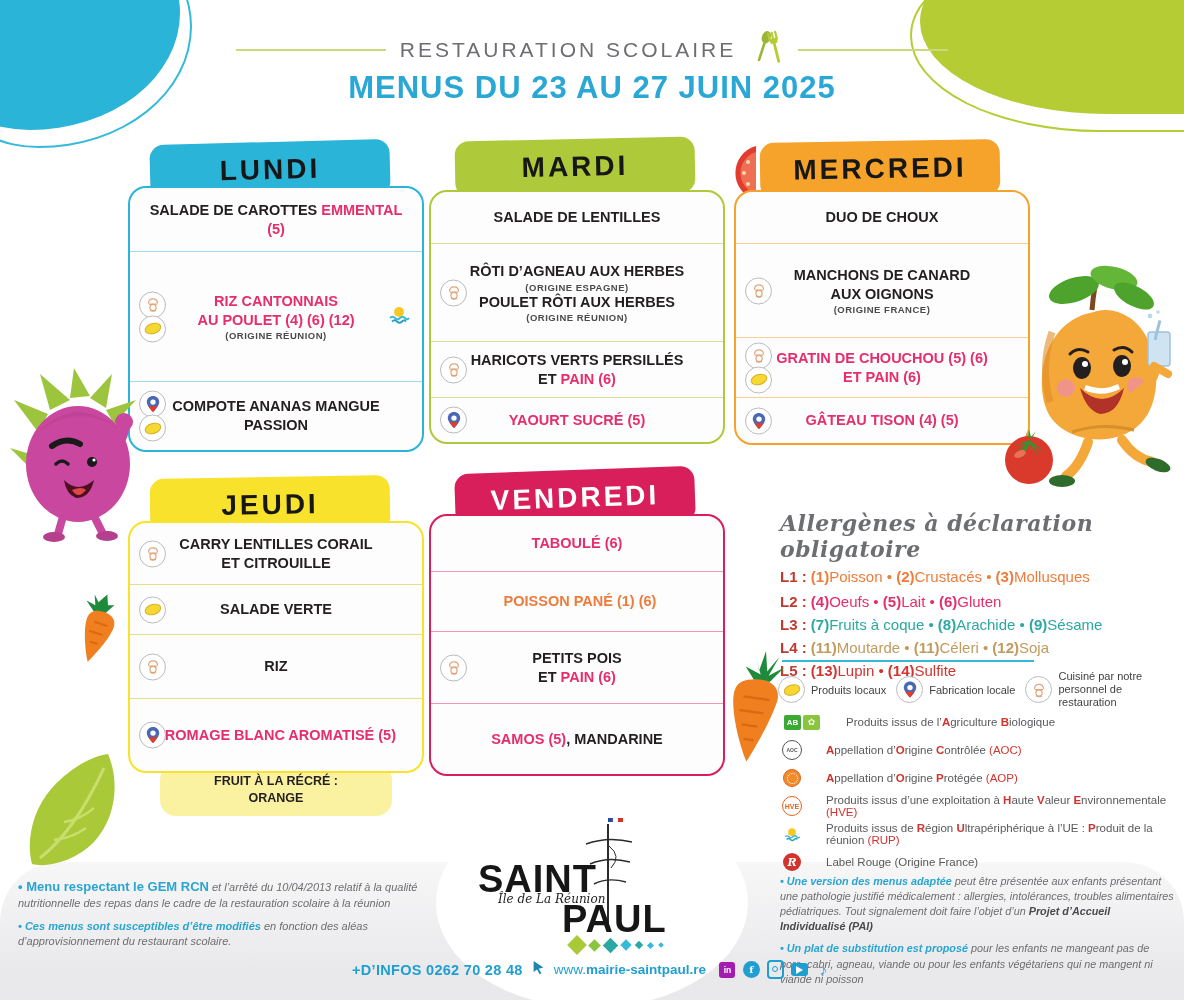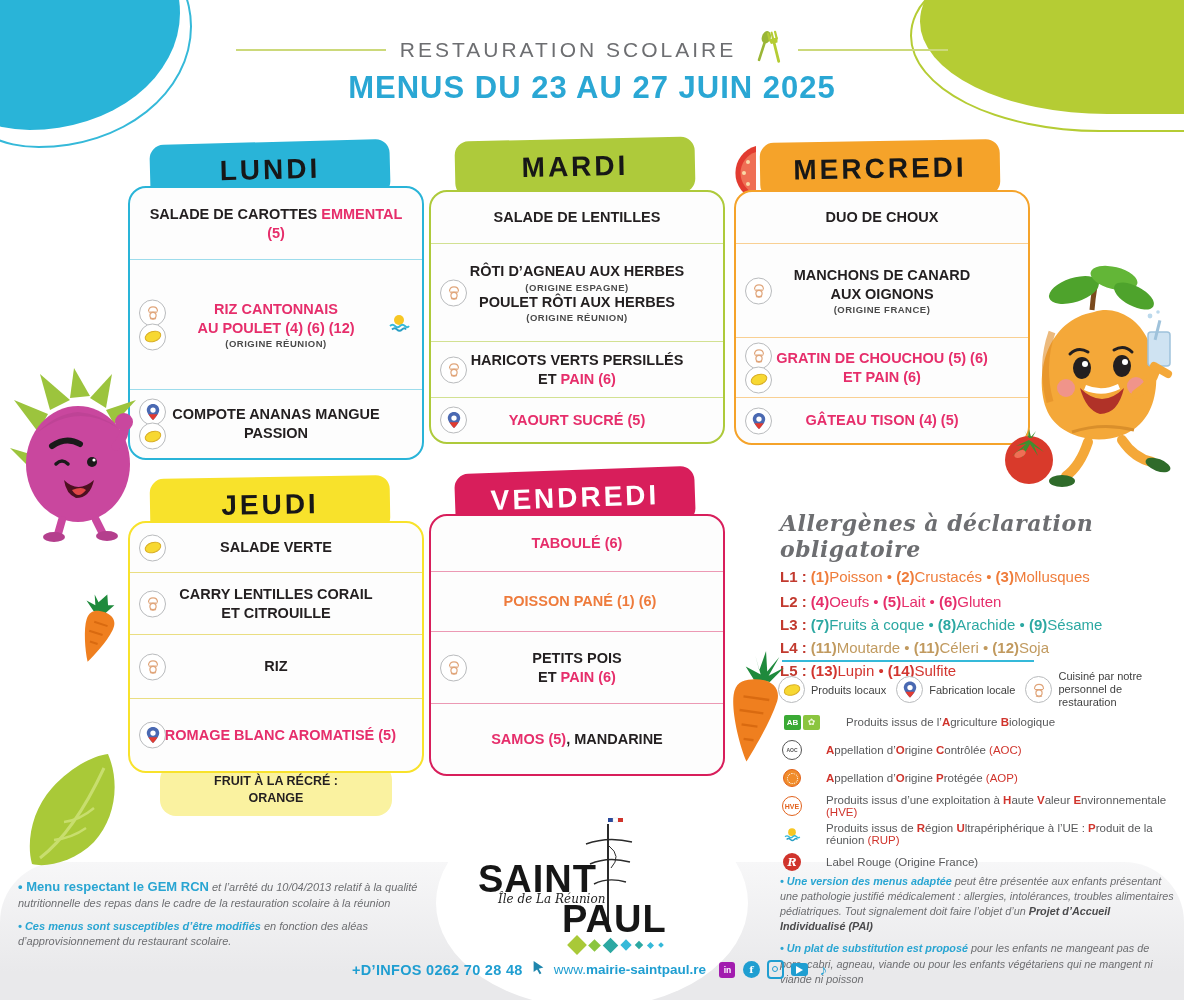--- a/index.html
+++ b/index.html
@@ -165,21 +165,21 @@
       </svg>
     </span>
     <div class="kicker-line"></div>
   </div>
   <div class="title">MENUS DU 23 AU 27 JUIN 2025</div>
 
   <div class="tab tab-lundi">
       <span>LUNDI</span>
     </div>
   <div class="card card-lundi">
-    <div class="row" style="height:72px;">
+    <div class="row" style="height:64px;">
       <div class="main"><span>SALADE DE CAROTTES </span><span class="pink">EMMENTAL (5)</span></div>
     </div>
     <div class="row" style="height:130px;">
       <div class="icon-stack">
         <div class="badge">
             <svg width="20" height="20" viewBox="0 0 20 20" fill="none" stroke="#e0a57a" stroke-width="1.2">
               <path d="M5.5 9 C5.5 5.8 7.3 4.3 10 4.3 C12.7 4.3 14.5 5.8 14.5 9"></path>
               <path d="M5.8 9.6 H14.2"></path>
               <circle cx="10" cy="13" r="3.1"></circle>
               <path d="M7 16 Q10 17.5 13 16"></path>
@@ -338,43 +338,43 @@
   </div>
 
   <div class="tab tab-jeudi">
       <span>JEUDI</span>
     </div>
   <div class="jeudi-footer">
     <span>FRUIT À LA RÉCRÉ :</span>
     <span>ORANGE</span>
   </div>
   <div class="card card-jeudi">
+    <div class="row" style="height:62px;">
+      <div class="icon-stack">
+        <div class="badge">
+            <svg width="20" height="20" viewBox="0 0 20 20" fill="none" stroke="#e0a57a" stroke-width="1.2">
+              <path d="M5.5 9 C5.5 5.8 7.3 4.3 10 4.3 C12.7 4.3 14.5 5.8 14.5 9"></path>
+              <path d="M5.8 9.6 H14.2"></path>
+              <circle cx="10" cy="13" r="3.1"></circle>
+              <path d="M7 16 Q10 17.5 13 16"></path>
+            </svg>
+          </div>
+      </div>
+      <div class="main">CARRY LENTILLES CORAIL</div>
+      <div class="main">ET CITROUILLE</div>
+    </div>
     <div class="row" style="height:50px;">
       <div class="icon-stack">
         <div class="badge">
             <svg width="20" height="16" viewBox="0 0 20 16">
               <ellipse cx="10" cy="8" rx="8" ry="5" fill="#f7d832" stroke="#d9ae23" transform="rotate(-18 10 8)"></ellipse>
             </svg>
           </div>
       </div>
       <div class="main">SALADE VERTE</div>
-    </div>
-    <div class="row" style="height:62px;">
-      <div class="icon-stack">
-        <div class="badge">
-            <svg width="20" height="20" viewBox="0 0 20 20" fill="none" stroke="#e0a57a" stroke-width="1.2">
-              <path d="M5.5 9 C5.5 5.8 7.3 4.3 10 4.3 C12.7 4.3 14.5 5.8 14.5 9"></path>
-              <path d="M5.8 9.6 H14.2"></path>
-              <circle cx="10" cy="13" r="3.1"></circle>
-              <path d="M7 16 Q10 17.5 13 16"></path>
-            </svg>
-          </div>
-      </div>
-      <div class="main">CARRY LENTILLES CORAIL</div>
-      <div class="main">ET CITROUILLE</div>
     </div>
     <div class="row" style="height:64px;">
       <div class="icon-stack">
         <div class="badge">
             <svg width="20" height="20" viewBox="0 0 20 20" fill="none" stroke="#e0a57a" stroke-width="1.2">
               <path d="M5.5 9 C5.5 5.8 7.3 4.3 10 4.3 C12.7 4.3 14.5 5.8 14.5 9"></path>
               <path d="M5.8 9.6 H14.2"></path>
               <circle cx="10" cy="13" r="3.1"></circle>
               <path d="M7 16 Q10 17.5 13 16"></path>
             </svg>

